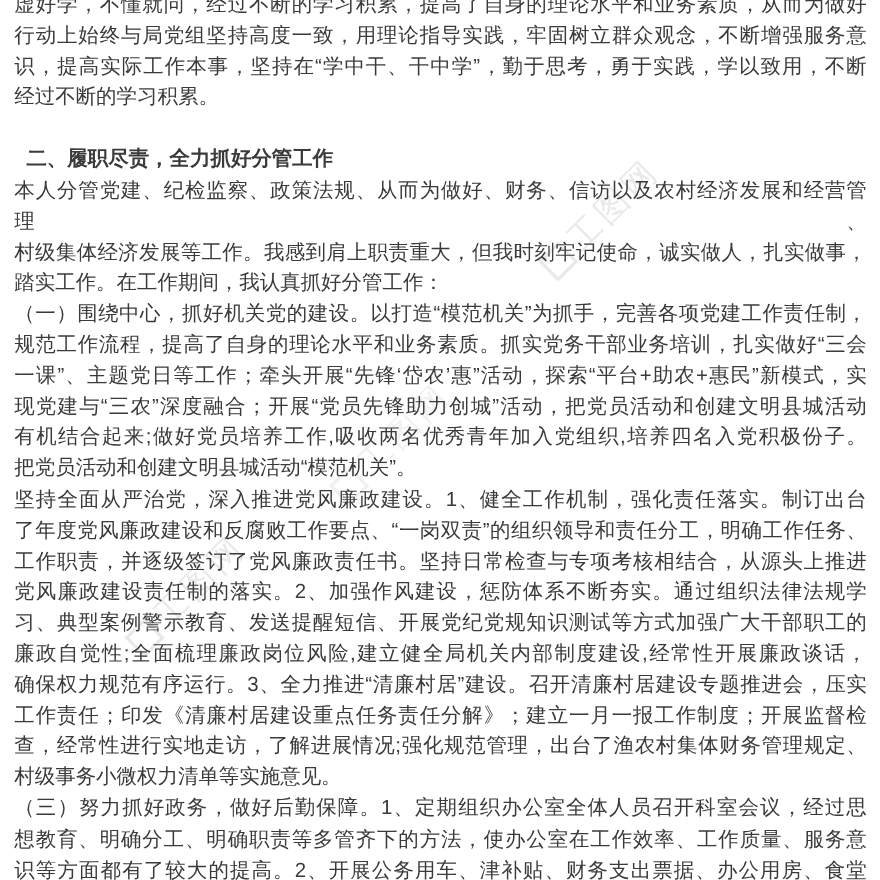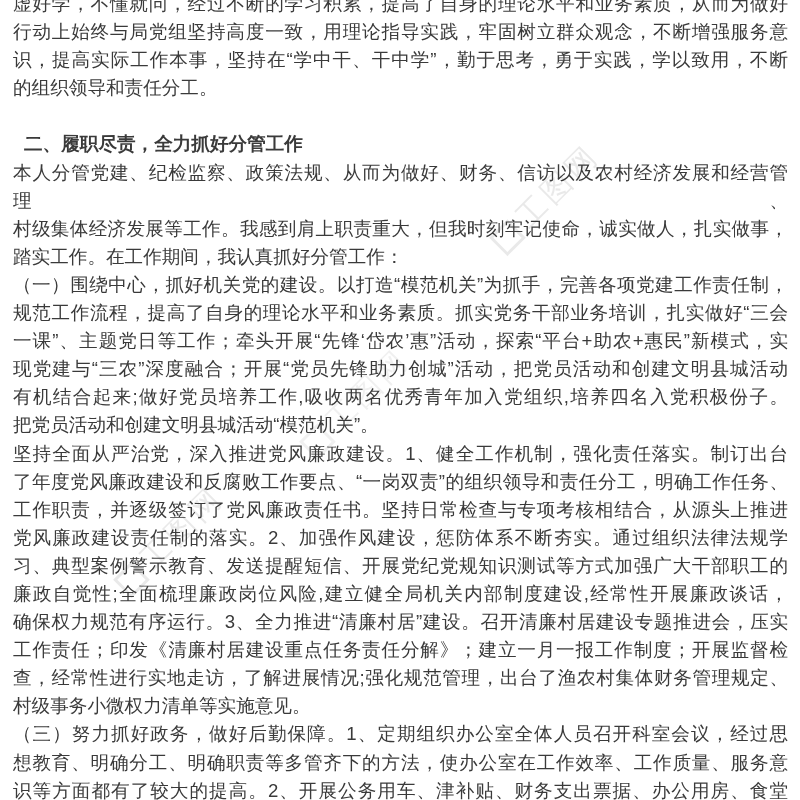--- a/index.html
+++ b/index.html
@@ -86,21 +86,21 @@
   </div>
   <div class="wm wm3">
     <span class="wm-box"></span>
     <span>工图网</span>
   </div>
 
   <div class="doc">
     <div class="line">虚好学，不懂就问，经过不断的学习积累，提高了自身的理论水平和业务素质，从而为做好</div>
     <div class="line">行动上始终与局党组坚持高度一致，用理论指导实践，牢固树立群众观念，不断增强服务意</div>
     <div class="line">识，提高实际工作本事，坚持在“学中干、干中学”，勤于思考，勇于实践，学以致用，不断</div>
-    <div class="line short">的组织领导和责任分工。</div>
+    <div class="line short">经过不断的学习积累。</div>
     <div class="line short"></div>
     <div class="line short heading">二、履职尽责，全力抓好分管工作</div>
     <div class="line">本人分管党建、纪检监察、政策法规、从而为做好、财务、信访以及农村经济发展和经营管理、</div>
     <div class="line">村级集体经济发展等工作。我感到肩上职责重大，但我时刻牢记使命，诚实做人，扎实做事，</div>
     <div class="line short">踏实工作。在工作期间，我认真抓好分管工作：</div>
     <div class="line">（一）围绕中心，抓好机关党的建设。以打造“模范机关”为抓手，完善各项党建工作责任制，</div>
     <div class="line">规范工作流程，提高了自身的理论水平和业务素质。抓实党务干部业务培训，扎实做好“三会</div>
     <div class="line">一课”、主题党日等工作；牵头开展“先锋‘岱农’惠”活动，探索“平台+助农+惠民”新模式，实</div>
     <div class="line">现党建与“三农”深度融合；开展“党员先锋助力创城”活动，把党员活动和创建文明县城活动</div>
     <div class="line">有机结合起来;做好党员培养工作,吸收两名优秀青年加入党组织,培养四名入党积极份子。</div>

